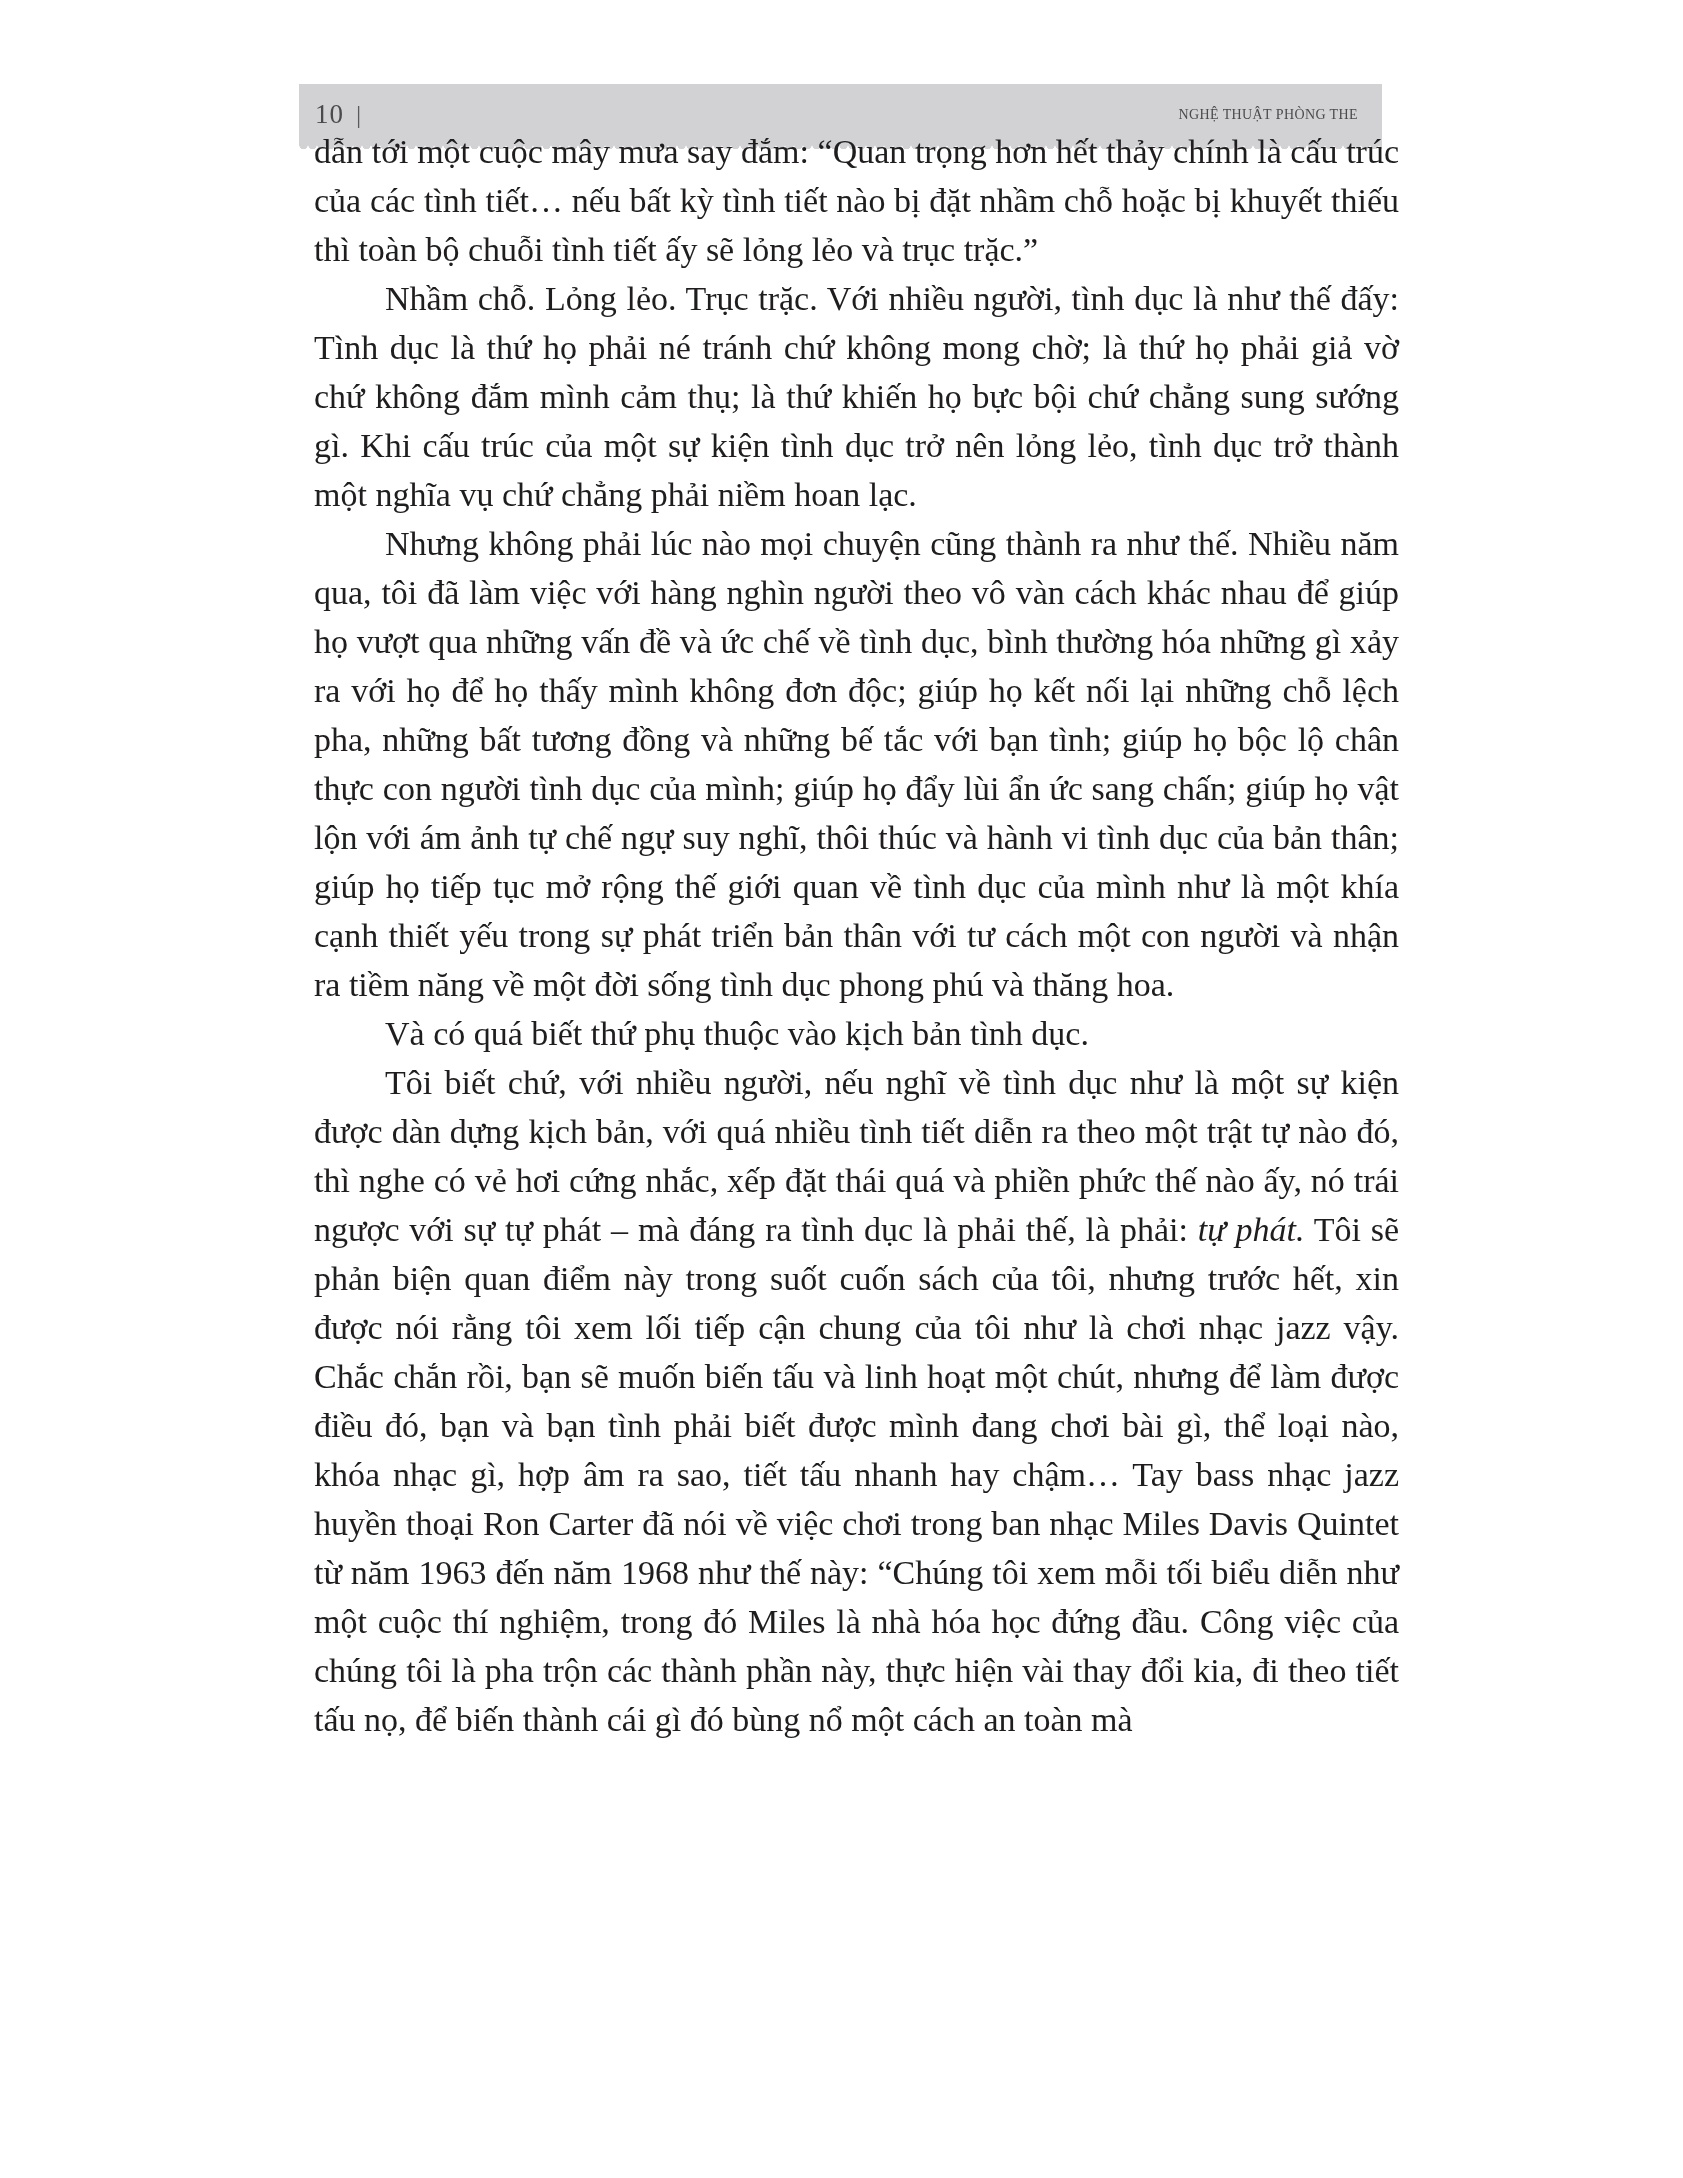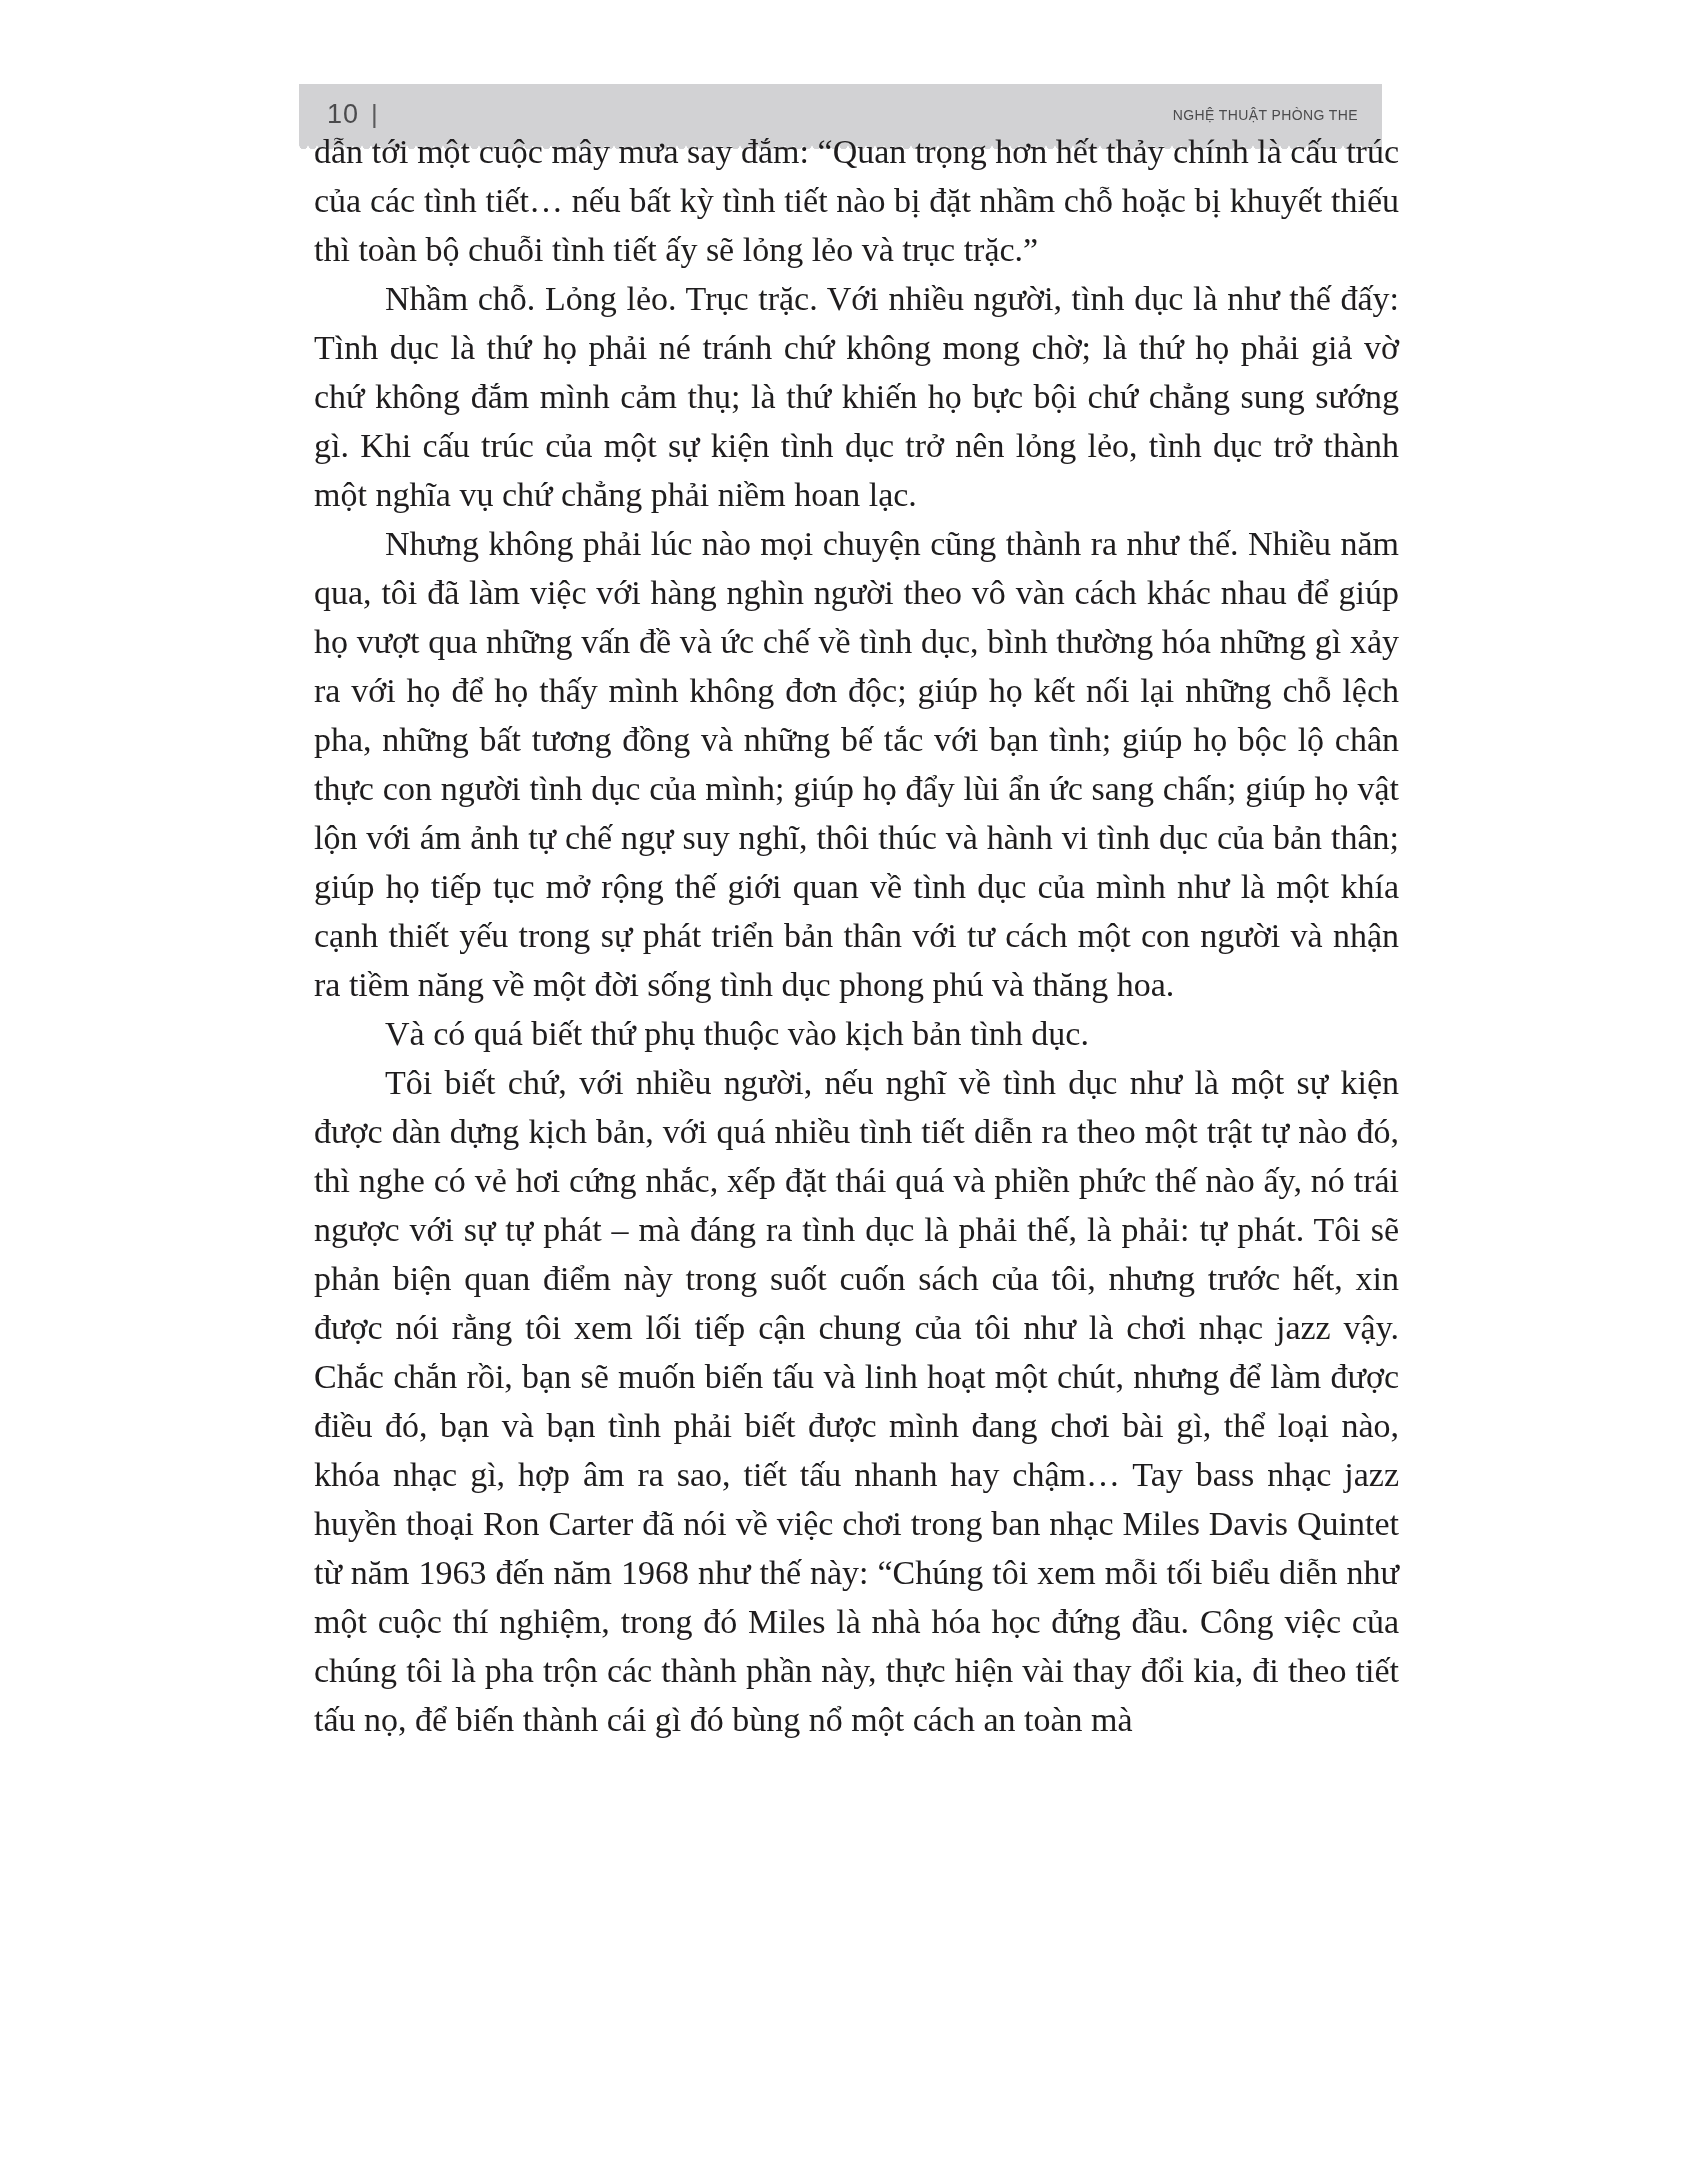--- a/index.html
+++ b/index.html
@@ -23,22 +23,22 @@
     position: absolute;
     left: 299px;
     top: 84px;
     width: 1083px;
   }
   .header-bar {
     display: flex;
     align-items: center;
     height: 61px;
     background: var(--bar);
-    padding: 0 24px 0 28px;
-    font-family: Liberation Sans, sans-serif;
+    padding: 0 24px 0 16px;
+    font-family: Liberation Serif, serif;
     color: var(--header-text);
   }
   .page-number {
     font-size: 27px;
     letter-spacing: 1px;
   }
   .header-sep {
     font-size: 26px;
     font-weight: 300;
     margin-left: 12px;
@@ -63,21 +63,21 @@
     top: 127px;
     width: 1085px;
     font-size: 34px;
     line-height: 49px;
     color: var(--body-text);
     text-align: justify;
   }
   .body-text p { margin: 0; }
   .body-text p + p { }
   .body-text p.indent { text-indent: 71px; }
-  .body-text span.italic { }
+  .body-text span.italic { font-style: italic; }
 </style>
 </head>
 <body>
 
 <div class="page">
 
   <header class="running-header">
     <div class="header-bar">
       <span class="page-number">10</span>
       <span class="header-sep">|</span>

